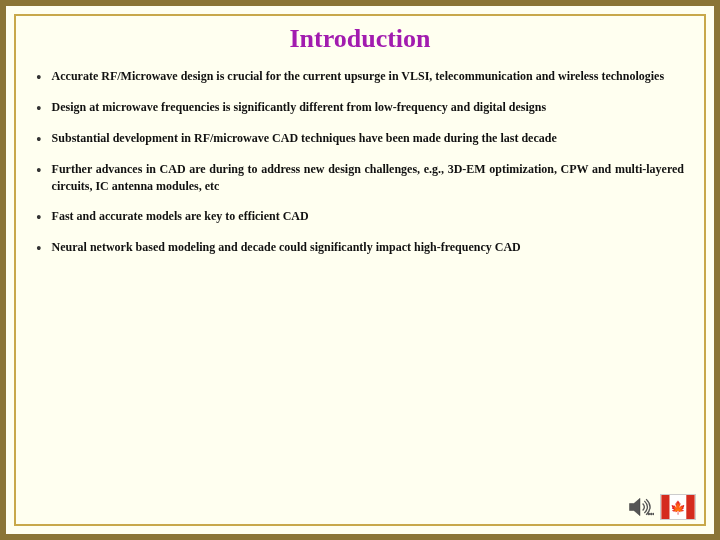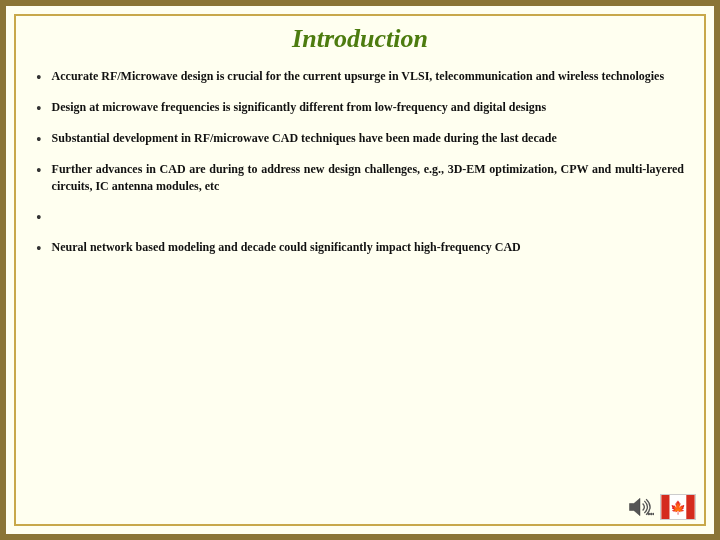--- a/index.html
+++ b/index.html
@@ -49,23 +49,22 @@
       position: absolute;
       left: 20px;
       top: 4px;
       width: 52px;
       height: 52px;
     }
 
     .title {
       font-size: 26px;
       font-weight: bold;
-      color: #4d7c0f;
+      color: #a21caf;
       text-align: left;
-      font-style: italic;
     }
 
     .content {
       flex: 1;
       padding: 10px 30px 10px 30px;
       z-index: 1;
     }
 
     .bullet-item {
       display: flex;
@@ -143,20 +142,21 @@
       <span class="bullet-text">Substantial development in RF/microwave CAD techniques have been made during the last decade</span>
     </div>
 
     <div class="bullet-item">
       <span class="bullet">•</span>
       <span class="bullet-text">Further advances in CAD are during to address new design challenges, e.g., 3D-EM optimization, CPW and multi-layered circuits, IC antenna modules, etc</span>
     </div>
 
     <div class="bullet-item">
       <span class="bullet">•</span>
+      <span class="bullet-text">Fast and accurate models are key to efficient CAD</span>
     </div>
 
     <div class="bullet-item">
       <span class="bullet">•</span>
       <span class="bullet-text">Neural network based modeling and decade could significantly impact high-frequency CAD</span>
     </div>
 
   </div>
 
   <div class="footer">

